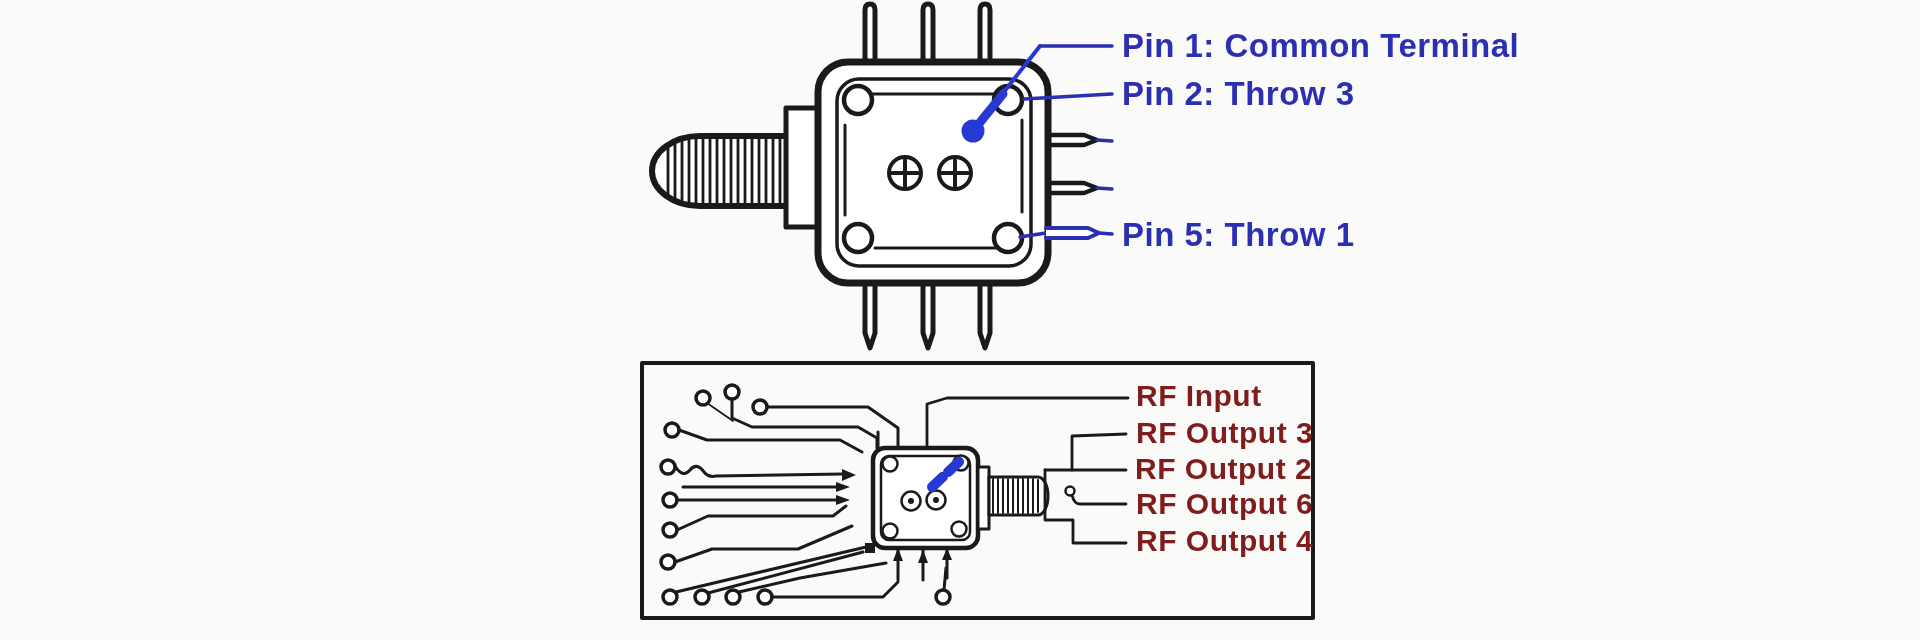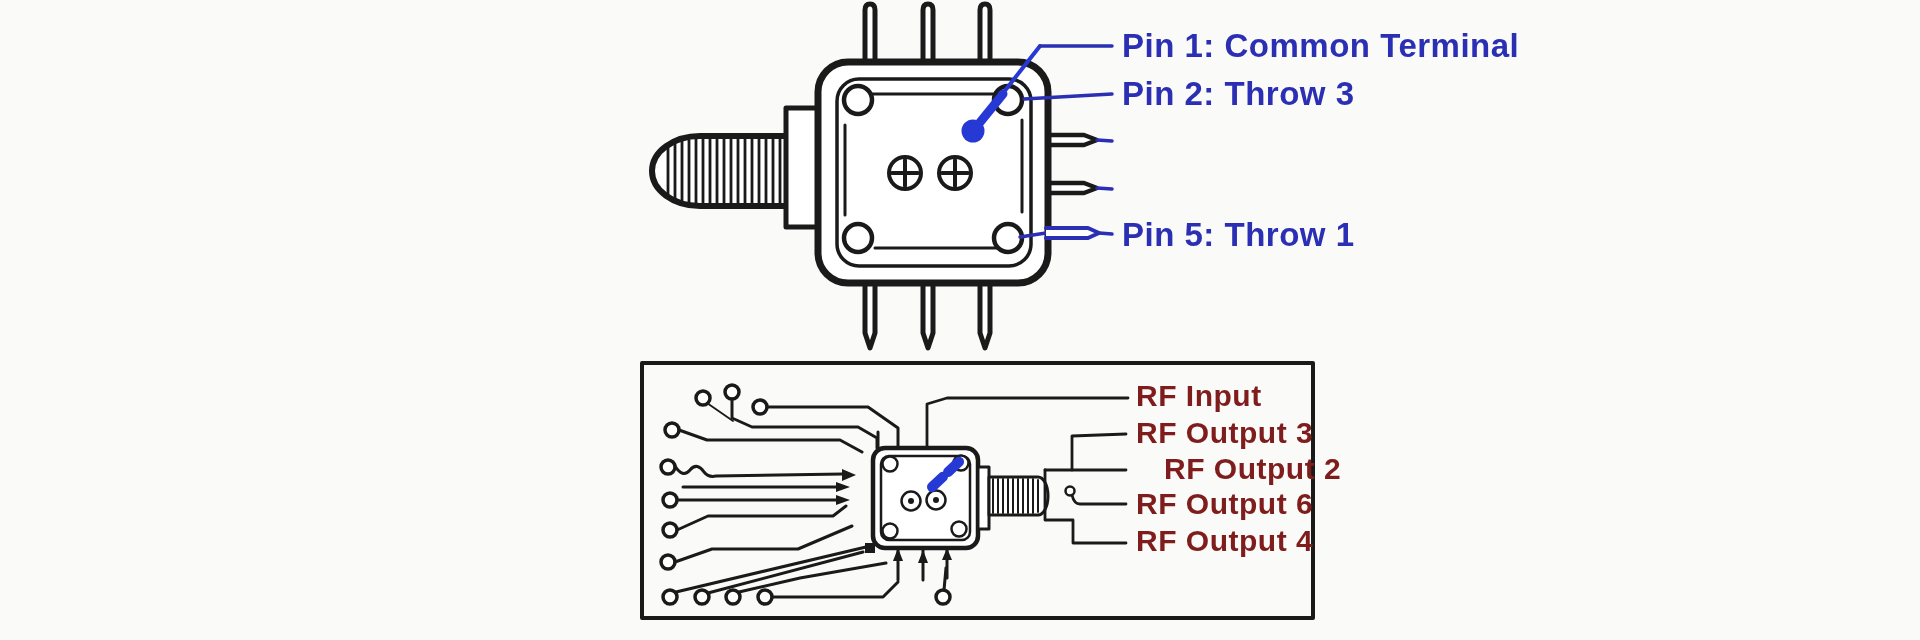--- a/index.html
+++ b/index.html
@@ -178,17 +178,17 @@
     </g>
   </g>
 </svg>
 
 <div class="lbl lbl-blue" style="left:1122px;top:45px">Pin 1: Common Terminal</div>
 <div class="lbl lbl-blue" style="left:1122px;top:93px">Pin 2: Throw 3</div>
 <div class="lbl lbl-blue" style="left:1122px;top:234px">Pin 5: Throw 1</div>
 
 <div class="lbl lbl-black" style="left:1136px;top:396px">RF Input</div>
 <div class="lbl lbl-black" style="left:1136px;top:433px">RF Output 3</div>
-<div class="lbl lbl-black" style="left:1164px;top:469px">RF Output 2</div>
+<div class="lbl lbl-black" style="left:1135px;top:469px">RF Output 2</div>
 <div class="lbl lbl-black" style="left:1136px;top:504px">RF Output 6</div>
 <div class="lbl lbl-black" style="left:1136px;top:541px">RF Output 4</div>
 
 </div>
 
 </body></html>

